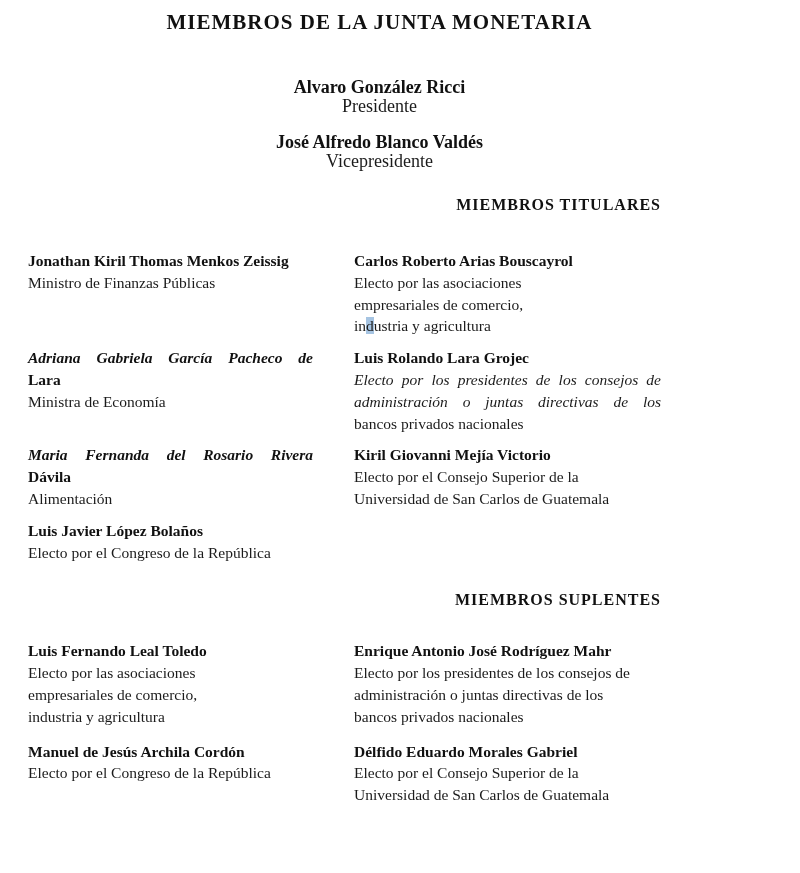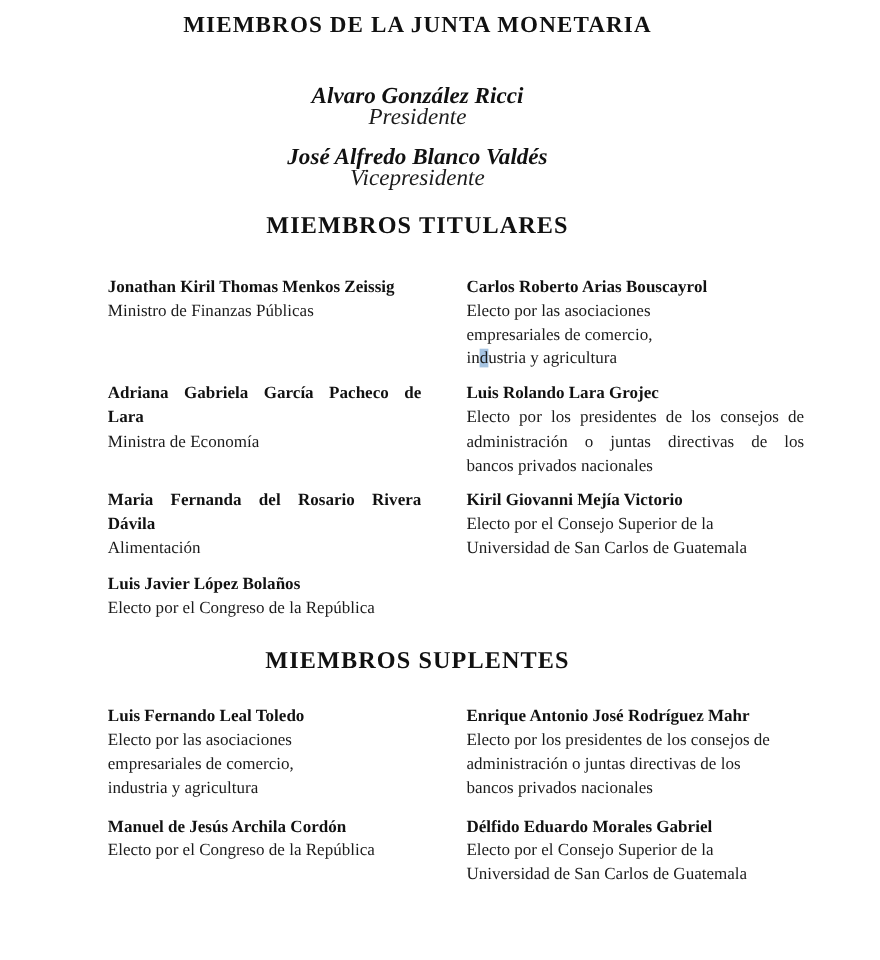--- a/index.html
+++ b/index.html
@@ -9,37 +9,37 @@
     color:#1b1b1b;
   }
   .page { box-sizing:border-box; width:728px; padding:8px 67px 0 98px; }
 
   .doc-title {
     font-size:21px; font-weight:bold; letter-spacing:1px;
     text-align:center; line-height:29px; margin:0 0 41px 0; color:#111;
   }
 
   .officers { text-align:center; }
-  .officer { font-size:21px; line-height:19px; margin-bottom:17px;font-style:italic; }
+  .officer { font-size:18px; line-height:19px; margin-bottom:17px; }
   .officer-name { font-weight:bold; color:#111; }
 
   .sec-heading {
-    font-size:22px; font-weight:bold; letter-spacing:1px;
-    text-align:center; line-height:29px; margin:19px 0 31px 0; color:#111;
+    font-size:16px; font-weight:bold; letter-spacing:1px;
+    text-align:right; line-height:29px; margin:19px 0 31px 0; color:#111;
   }
   section.suplentes .sec-heading { margin-top:22px; margin-bottom:26px; }
 
-  .row { display:flex; margin-bottom:10px; }
+  .row { display:flex; margin-bottom:10px;justify-content:flex-end; }
   .rows[data-section="1"] .row { margin-bottom:13px; }
   .cell { font-size:15.5px; line-height:21.8px; }
   .cell.left  { width:285px; margin-right:41px; flex:0 0 285px; }
   .cell.right { width:307px; flex:0 0 307px; }
   .mname { font-weight:bold; color:#111; }
   .ln { min-height:21.8px; }
-  .ln.stretch { text-align:justify; text-align-last:justify; }
+  .ln.stretch { text-align:justify; text-align-last:justify;font-style:italic; }
   .hl { background:#a6c4e2; }
 </style>
 </head>
 <body>
 
 <div class="page">
 
   <h1 class="doc-title">MIEMBROS DE LA JUNTA MONETARIA</h1>
 
   <div class="officers">

